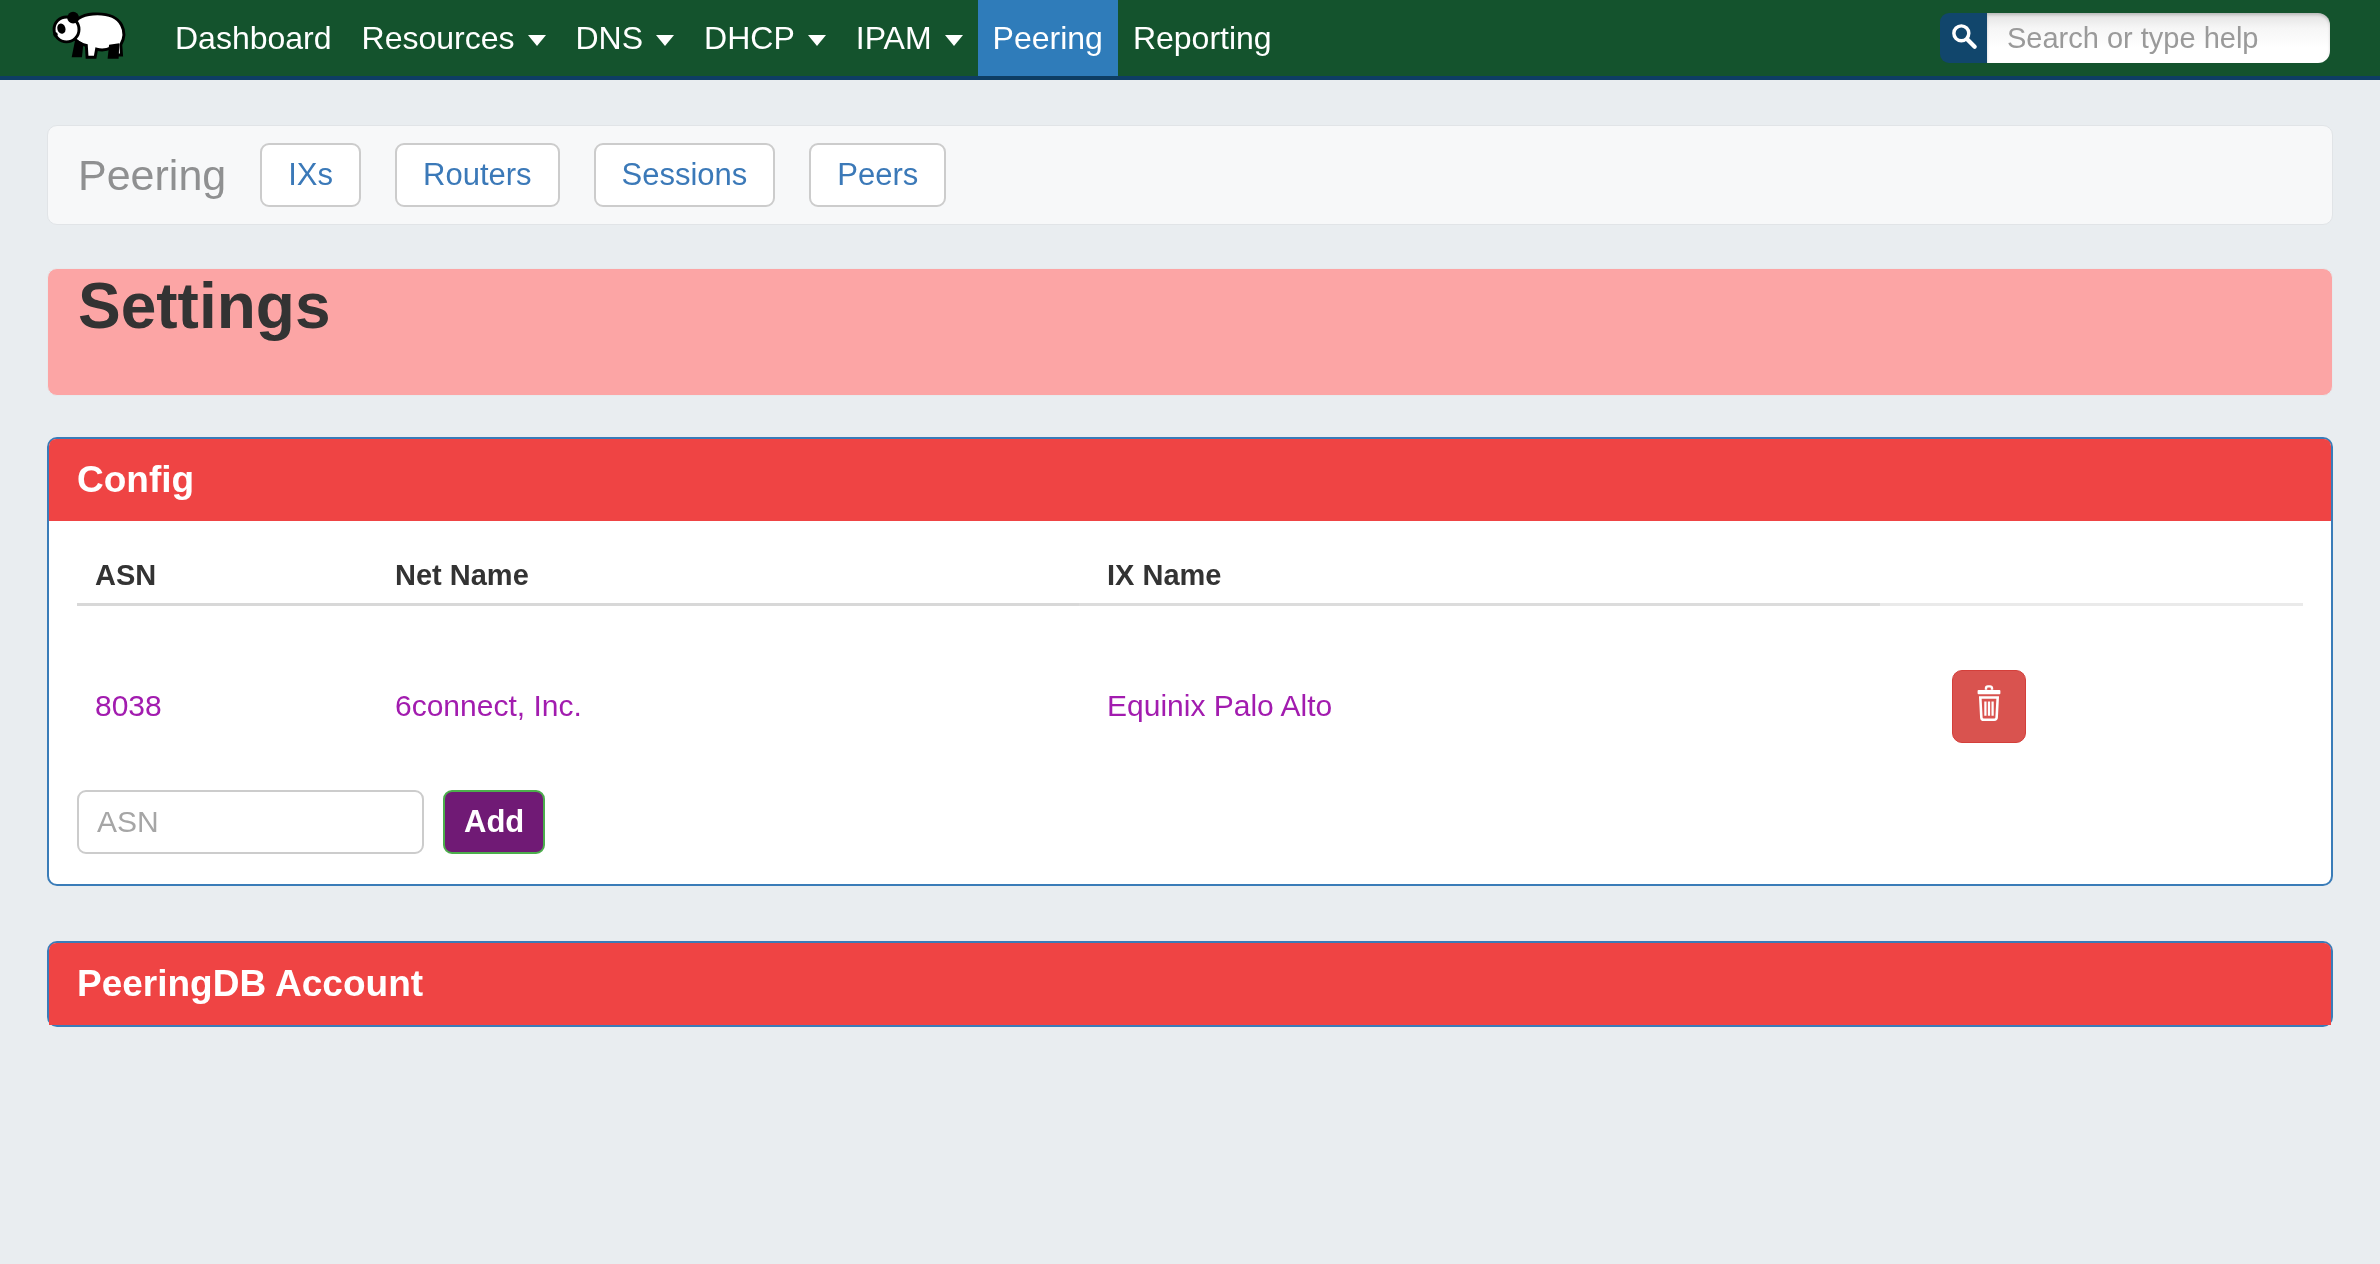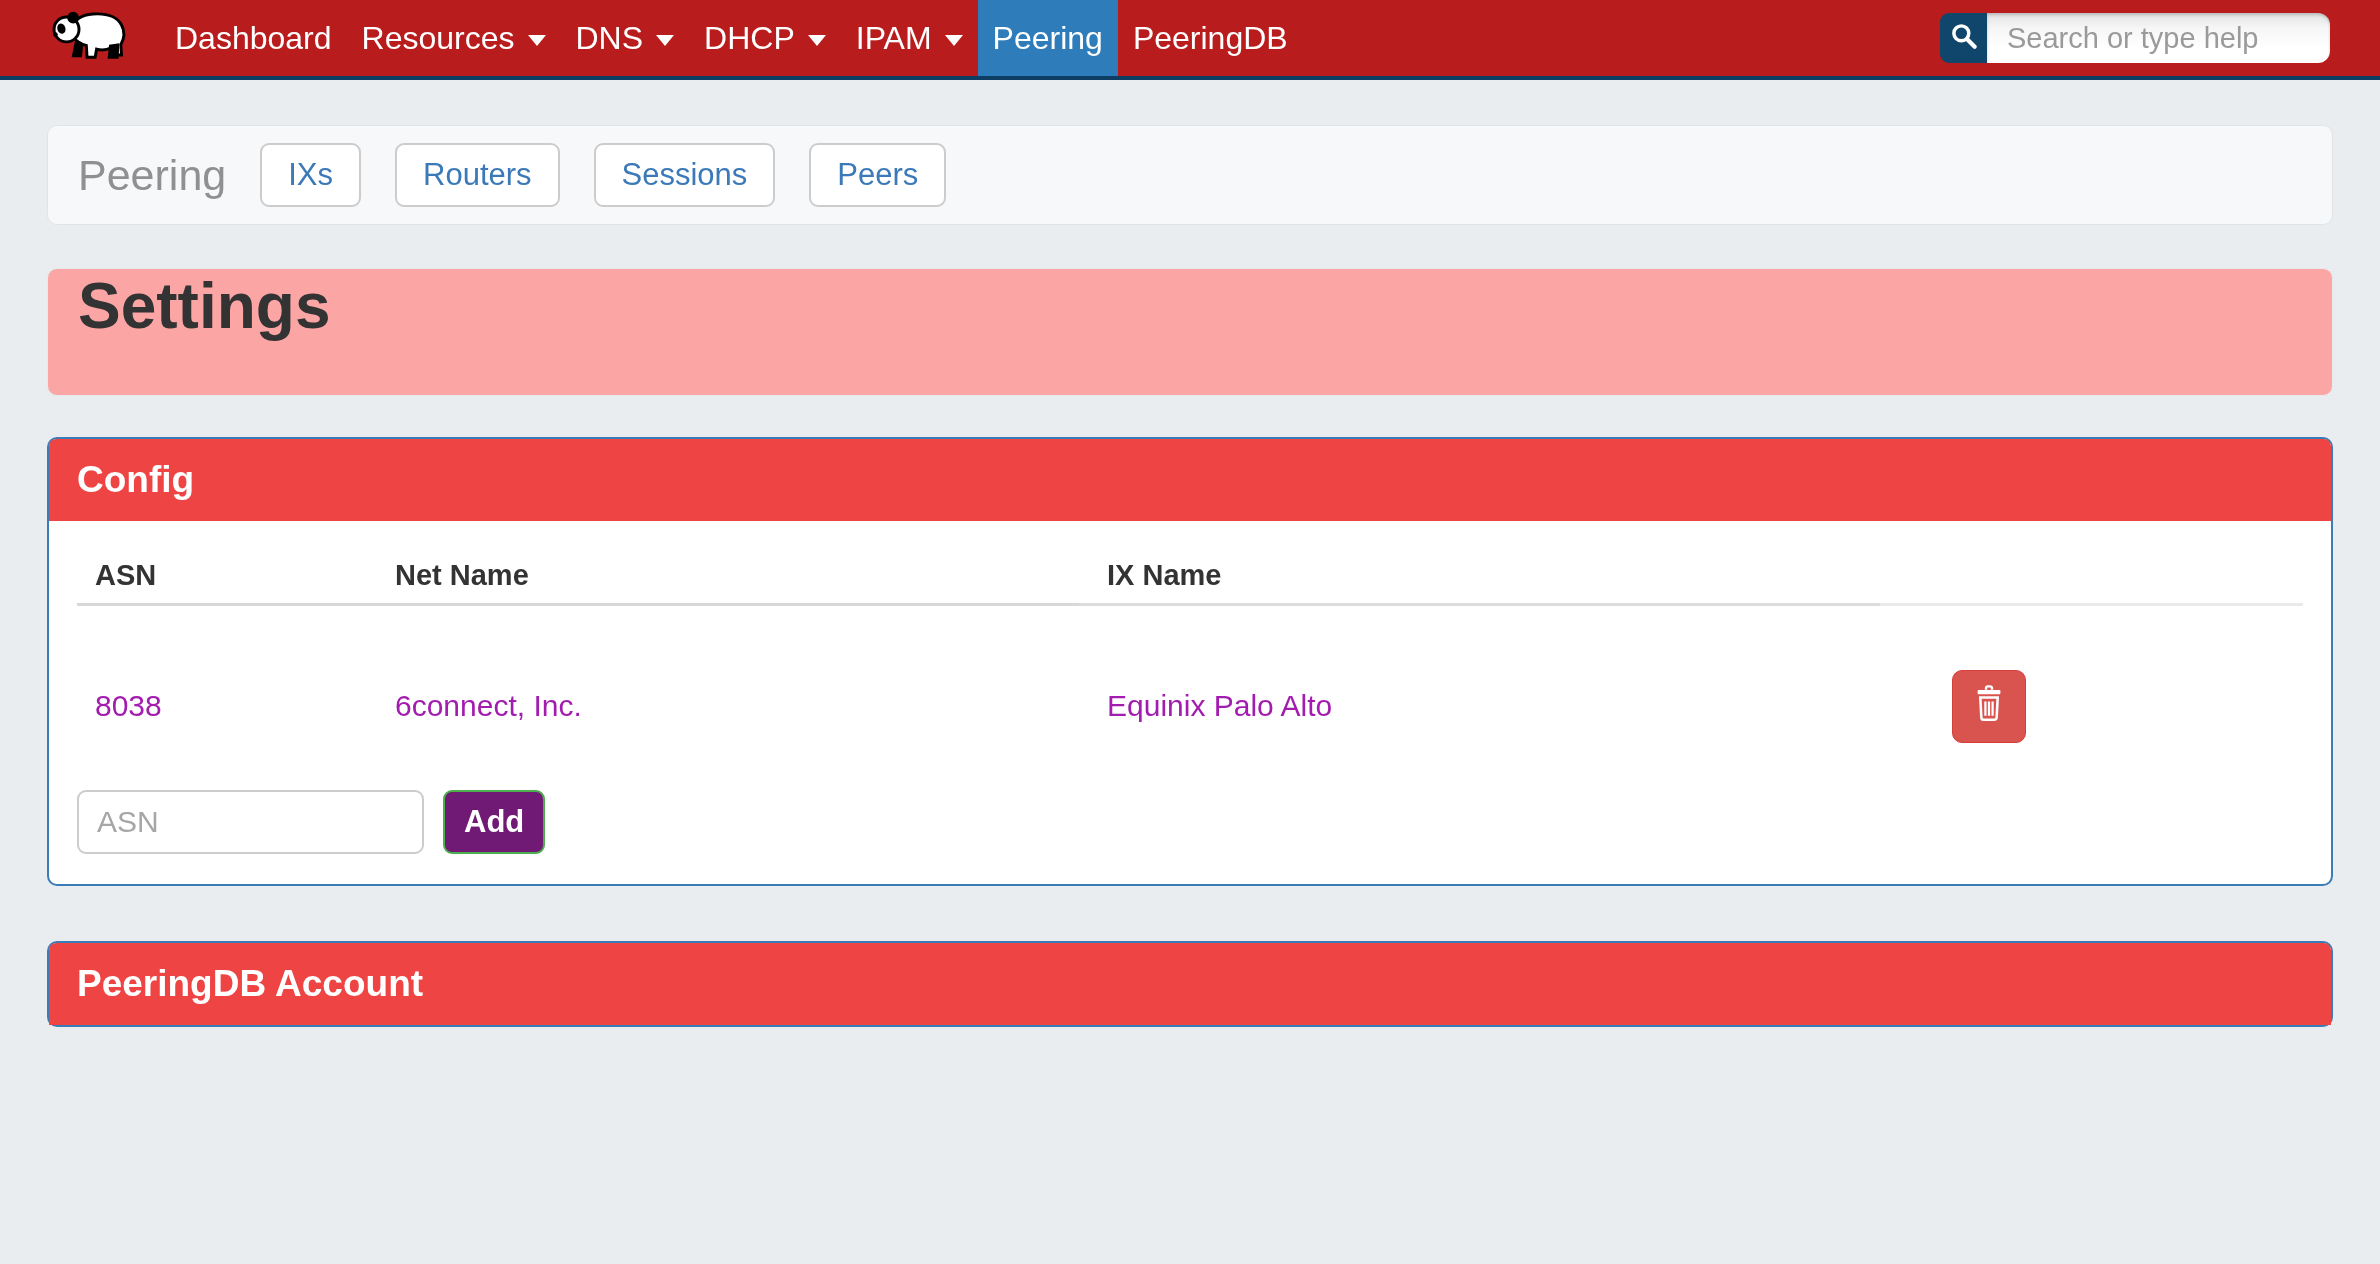--- a/index.html
+++ b/index.html
@@ -6,21 +6,21 @@
   html, body { width: 2380px; height: 1264px; overflow: hidden; }
   body {
     background: #e9edf0;
     font-family: "Liberation Sans", "DejaVu Sans", sans-serif;
     color: #333;
   }
 
   
   .navbar {
     height: 80px;
-    background: #b91c1c;
+    background: #14532d;
     border-bottom: 4px solid #0e3e64;
     display: flex;
     align-items: stretch;
     padding-left: 46px;
   }
   .logo-wrap { display: flex; align-items: center; margin-right: 26px; }
   .nav-menu { display: flex; align-items: stretch; }
   .nav-item {
     display: flex; align-items: center;
     padding: 0 15px;
@@ -214,21 +214,21 @@
         <span class="caret"></span>
       </div>
     <div class="nav-item">
         <span>IPAM</span>
         <span class="caret"></span>
       </div>
     <div class="nav-item active">
         <span>Peering</span>
       </div>
     <div class="nav-item">
-        <span>PeeringDB</span>
+        <span>Reporting</span>
       </div>
   </div>
   <div class="search-wrap">
     <div class="search-icon-box">
       <span>
         <svg width="32" height="32" viewBox="0 0 24 24">
           <circle cx="10" cy="10" r="5.6" fill="none" stroke="#ffffff" stroke-width="2.6"></circle>
           <line x1="14.4" y1="14.4" x2="20" y2="20" stroke="#ffffff" stroke-width="3.2" stroke-linecap="round"></line>
         </svg>
       </span>

